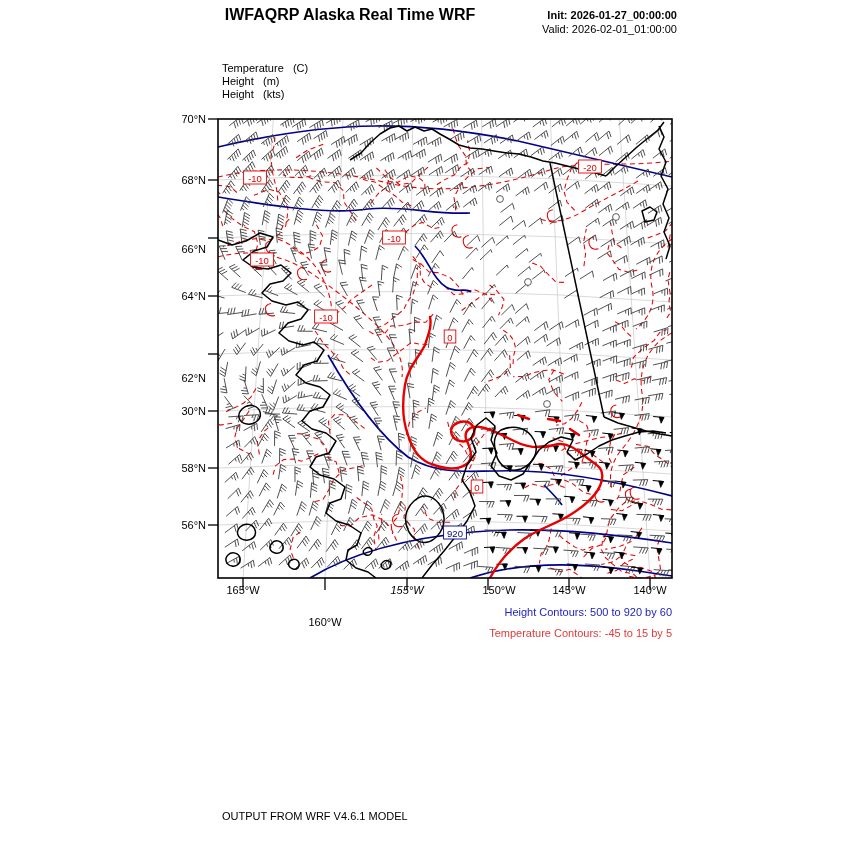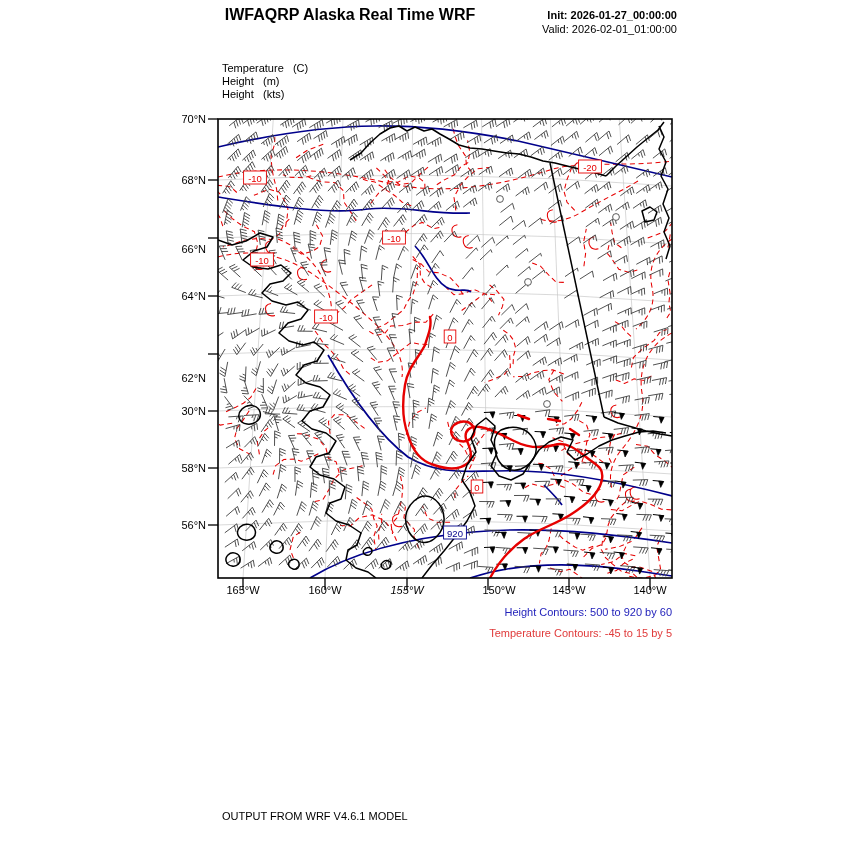--- a/index.html
+++ b/index.html
@@ -170,18 +170,18 @@
   <div class="foot1">OUTPUT FROM WRF V4.6.1 MODEL</div>
 <div class="lat-label" style="top: 113px;">70°N</div>
     <div class="lat-label" style="top: 174px;">68°N</div>
     <div class="lat-label" style="top: 243px;">66°N</div>
     <div class="lat-label" style="top: 290px;">64°N</div>
     <div class="lat-label" style="top: 340px; margin-top: 32px;">62°N</div>
     <div class="lat-label" style="top: 405px;">30°N</div>
     <div class="lat-label" style="top: 462px;">58°N</div>
     <div class="lat-label" style="top: 519px;">56°N</div>
     <div class="lon-label" style="left: 243px;">165°W</div>
-    <div class="lon-label" style="left: 325px;">160°W</div>
+    <div class="lon-label" style="left: 325px; margin-top: 32px;">160°W</div>
     <div class="lon-label" style="left: 407px; font-style: italic;">155°W</div>
     <div class="lon-label" style="left: 488px; margin-left: 11px;">150°W</div>
     <div class="lon-label" style="left: 569px;">145°W</div>
     <div class="lon-label" style="left: 650px;">140°W</div>
   </div>
 
 </body></html>

